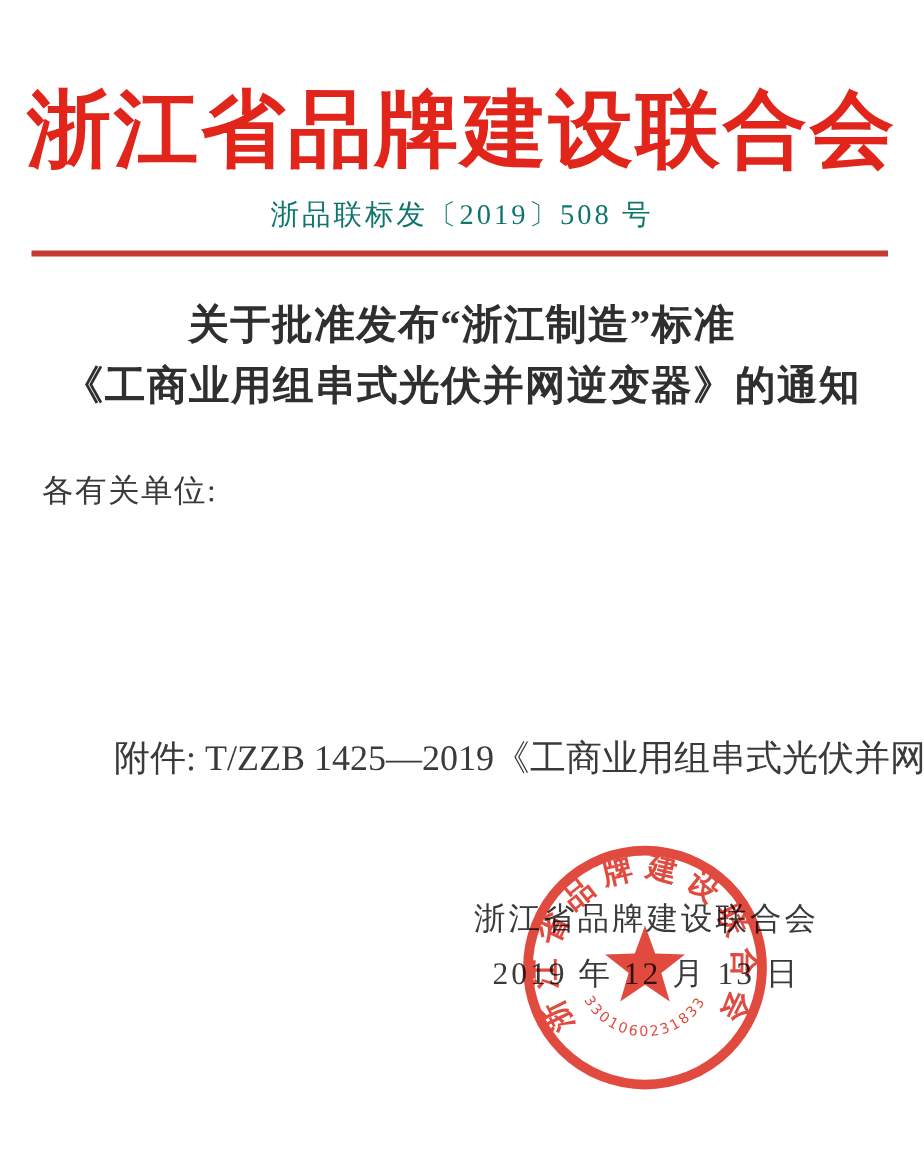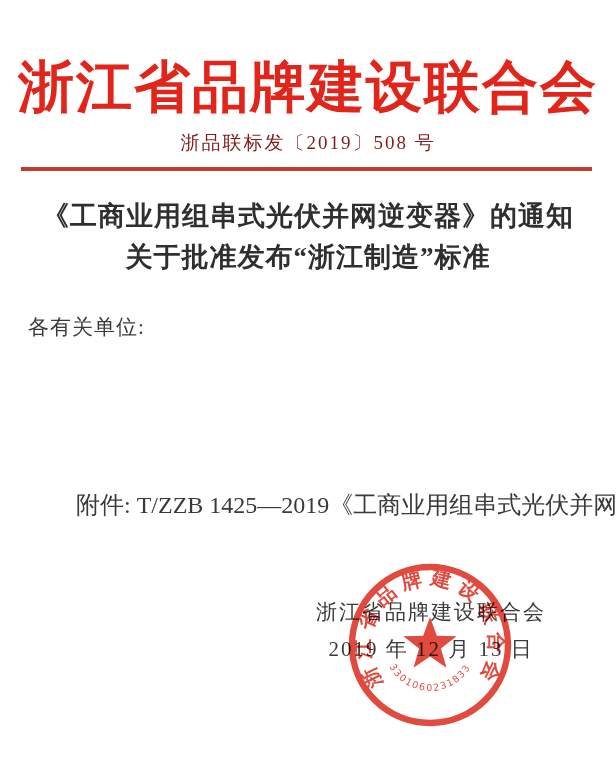--- a/index.html
+++ b/index.html
@@ -28,21 +28,21 @@
     line-height: 78px;
     white-space: nowrap;
   }
   .doc-number {
     position: absolute;
     top: 130px;
     left: 0;
     width: 616px;
     text-align: center;
     font-size: 19px;
-    color: #7f1d1d;
+    color: #0f766e;
     letter-spacing: 2px;
   }
   .red-rule {
     position: absolute;
     top: 167px;
     left: 21px;
     width: 571px;
     height: 4px;
     background: #c23a30;
   }
@@ -132,22 +132,22 @@
 
 <div class="page">
 
   <div class="letterhead">浙江省品牌建设联合会</div>
 
   <div class="doc-number">浙品联标发〔2019〕508 号</div>
 
   <div class="red-rule"></div>
 
   <div class="title">
+    <div>关于批准发布“浙江制造”标准</div>
     <div>《工商业用组串式光伏并网逆变器》的通知</div>
-    <div>关于批准发布“浙江制造”标准</div>
   </div>
 
   <div class="salutation">各有关单位:</div>
 
 
   <p class="attachment">附件: T/ZZB 1425—2019《工商业用组串式光伏并网逆变器》</p>
 
   <div class="signature">
     <div class="sig-org">浙江省品牌建设联合会</div>
     <div class="sig-date">2019 年 12 月 13 日</div>

